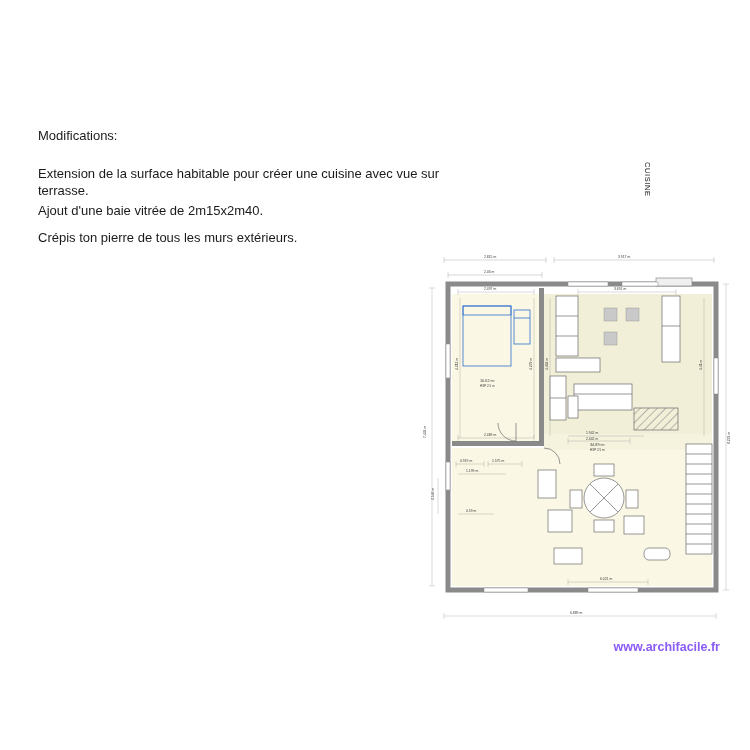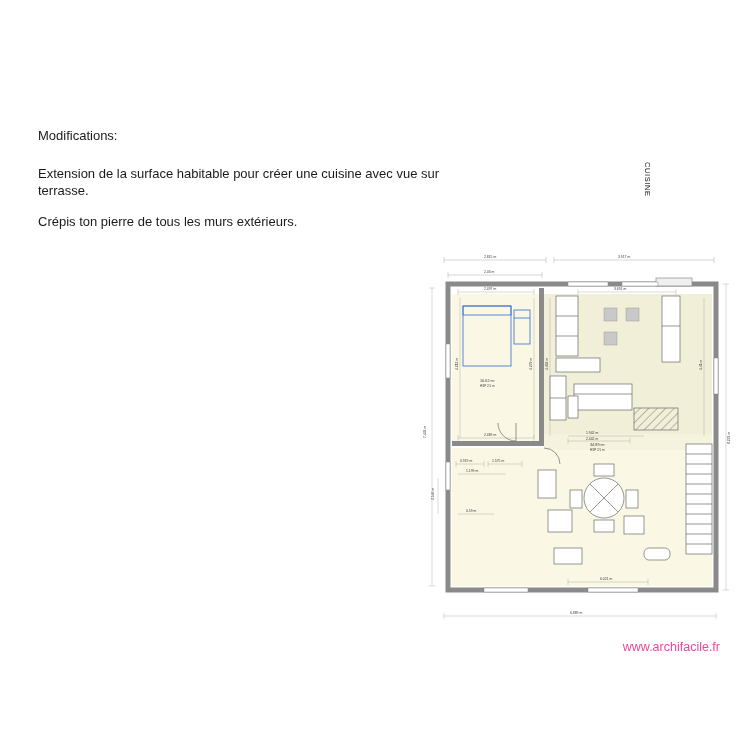--- a/index.html
+++ b/index.html
@@ -30,40 +30,42 @@
     letter-spacing:.6px;
     color:#111;
     writing-mode:vertical-rl;
     text-orientation:mixed;
   }
 
   .watermark{
     position:absolute;
     right:30px; bottom:96px;
     font-size:12.5px;
-    color:#ec4899;
+    color:#8b5cf6;
+    font-weight:bold;
   }
 
   .plan{
     position:absolute;
     left:418px; top:248px;
     width:320px; height:390px;
   }
   .plan svg{display:block;}
 </style>
 </head>
 <body>
 
 <div class="notes">
   <p>Modifications:</p>
   <div class="gap"></div>
   <div class="gap"></div>
   <p>Extension de la surface habitable pour créer une cuisine avec vue sur terrasse.</p>
   <div class="gap-s"></div>
   <div class="gap-s"></div>
+  <p>Ajout d'une baie vitrée de 2m15x2m40.</p>
   <div class="gap"></div>
   <p>Crépis ton pierre de tous les murs extérieurs.</p>
 </div>
 
 <div class="cuisine-vert">CUISINE</div>
 
 <div class="watermark">www.archifacile.fr</div>
 
 <div class="plan">
 <svg width="320" height="390" viewBox="0 0 320 390" xmlns="http://www.w3.org/2000/svg">

